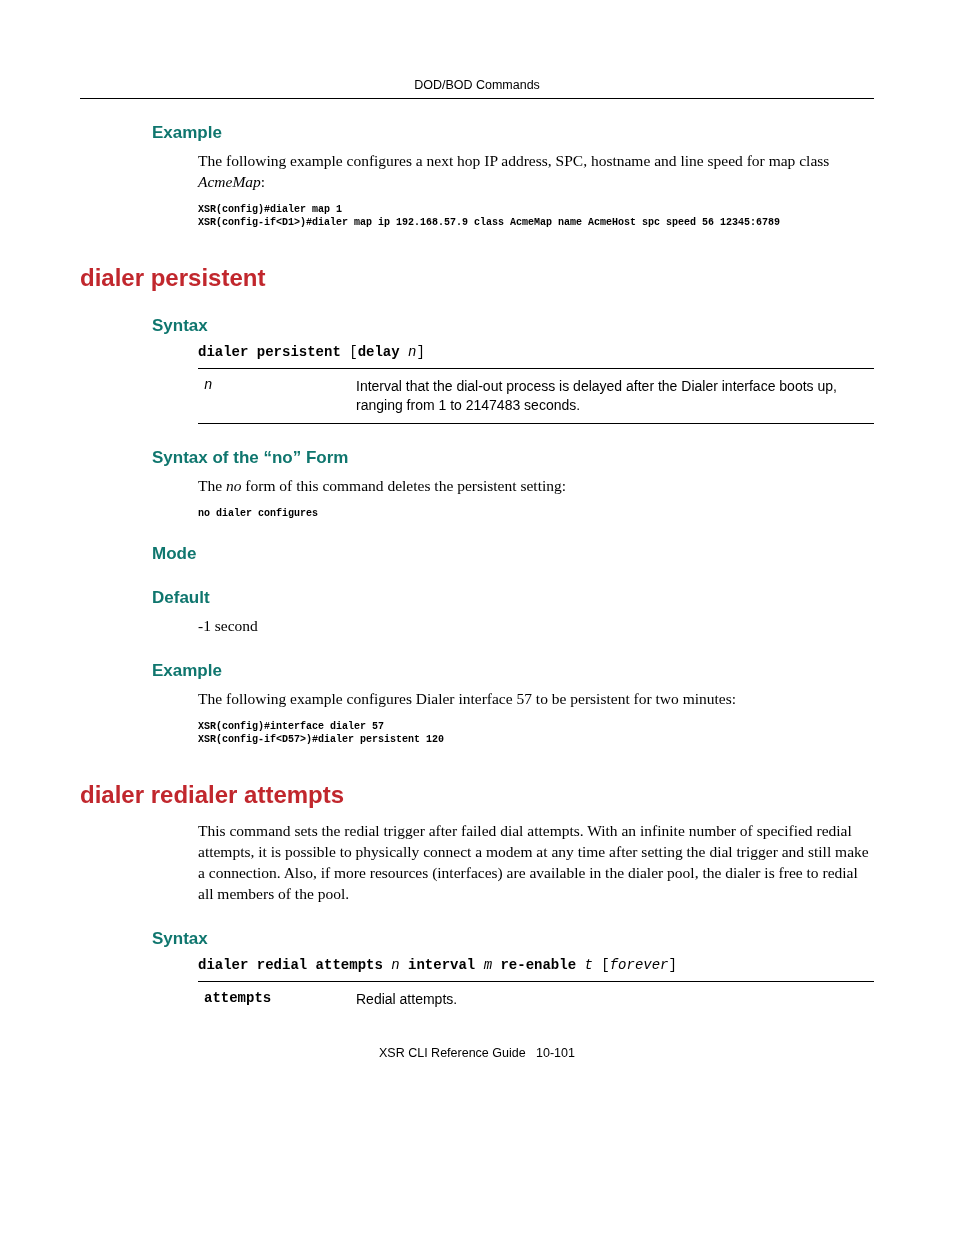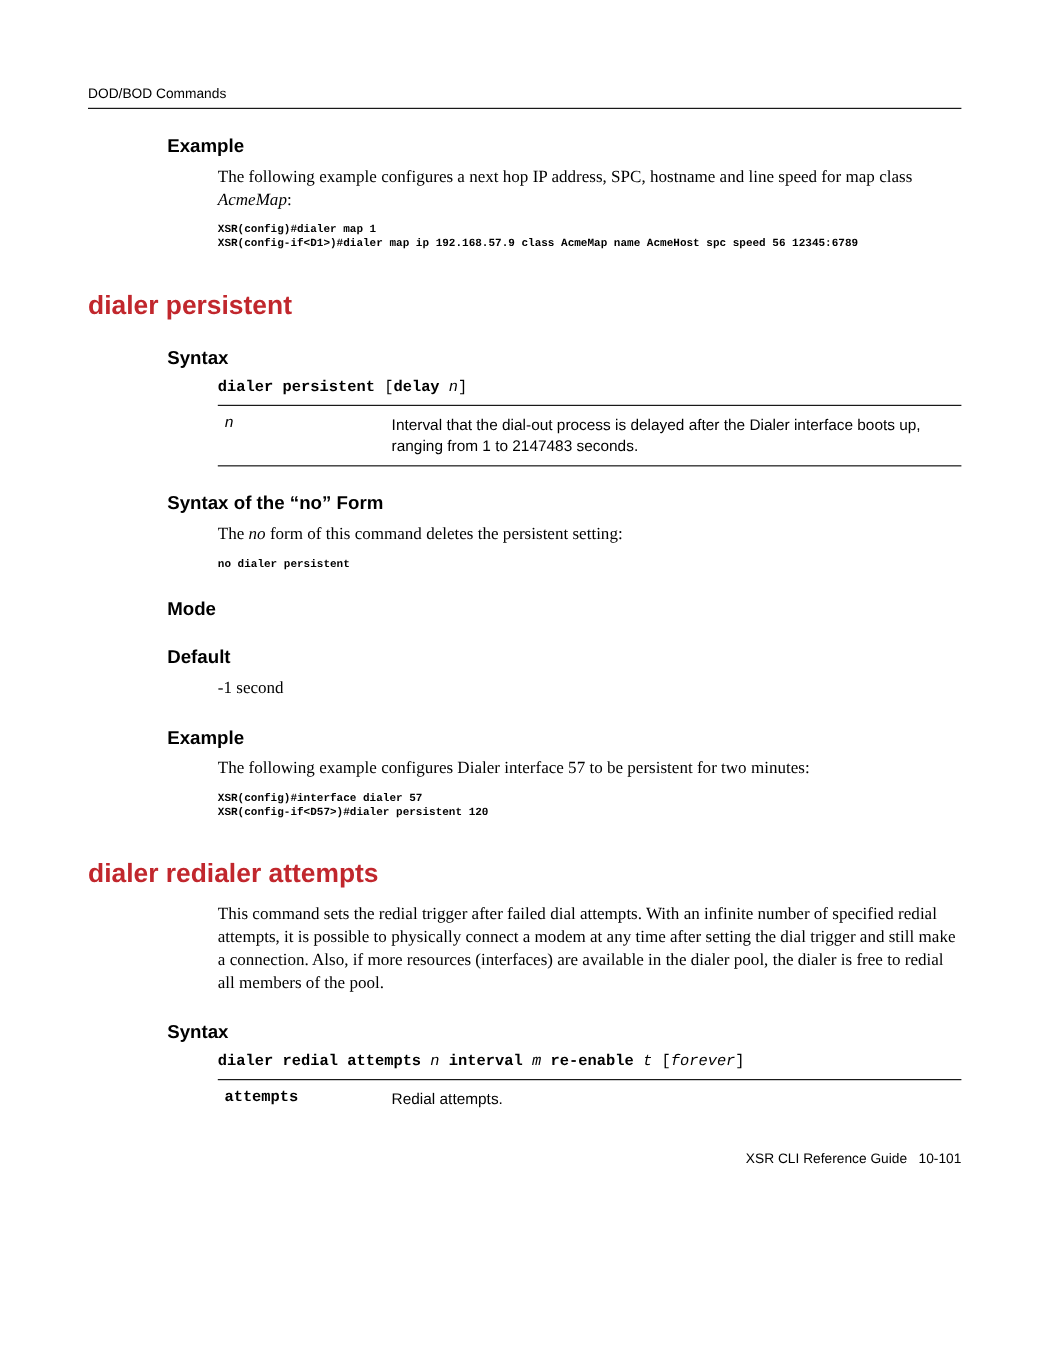--- a/index.html
+++ b/index.html
@@ -7,33 +7,33 @@
     padding: 0;
     font-family: "Palatino Linotype", "Book Antiqua", Palatino, serif;
     color: #000;
     background: #fff;
     width: 954px;
   }
   .page {
     padding: 78px 80px 50px 80px;
   }
   .running-head {
-    text-align: left;
+    text-align: center;
     font-family: Arial, Helvetica, sans-serif;
     font-size: 12.5px;
     color: #000;
     padding-bottom: 6px;
     border-bottom: 1.5px solid #000;
     margin-bottom: 18px;
   }
   .sec-h { 
     font-family: Arial, Helvetica, sans-serif;
     font-weight: bold;
     font-size: 17px;
-    color: #000000;
+    color: #0f766e;
     margin: 24px 0 8px 72px;
   }
   .cmd-h { 
     font-family: Arial, Helvetica, sans-serif;
     font-weight: bold;
     font-size: 24px;
     color: #c1272d;
     margin: 34px 0 12px 0;
   }
   .body-p {
@@ -88,21 +88,21 @@
   .param-name .ital { font-style: italic; }
   .param-name .kw { font-weight: bold; }
   .param-desc {
     flex: 1;
     font-family: Arial, Helvetica, sans-serif;
     font-size: 14px;
     line-height: 1.35;
     margin-left: 12px;
   }
   .footer {
-    text-align: right;
+    text-align: center;
     font-family: Arial, Helvetica, sans-serif;
     font-size: 12.5px;
     margin-top: 36px;
   }
 </style>
 </head>
 <body>
 
 <div class="page">
 
@@ -125,21 +125,21 @@
     <div class="param-row">
       <div class="param-name"><span class="ital">n</span></div>
       <div class="param-desc">Interval that the dial-out process is delayed after the Dialer interface boots up, ranging from 1 to 2147483 seconds.</div>
     </div>
   </div>
 
   <div class="sec-h">Syntax of the “no” Form</div>
   <p class="body-p">
     <span>The </span><span class="ital">no</span><span> form of this command deletes the persistent setting:</span>
   </p>
-  <pre class="code">no dialer persistent</pre>
+  <pre class="code">no dialer configures</pre>
 
   <div class="sec-h">Mode</div>
 
   <div class="sec-h">Default</div>
   <p class="body-p">-1 second</p>
 
   <div class="sec-h">Example</div>
   <p class="body-p">The following example configures Dialer interface 57 to be persistent for two minutes:</p>
   <pre class="code">XSR(config)#interface dialer 57
 XSR(config-if&lt;D57&gt;)#dialer persistent 120</pre>

